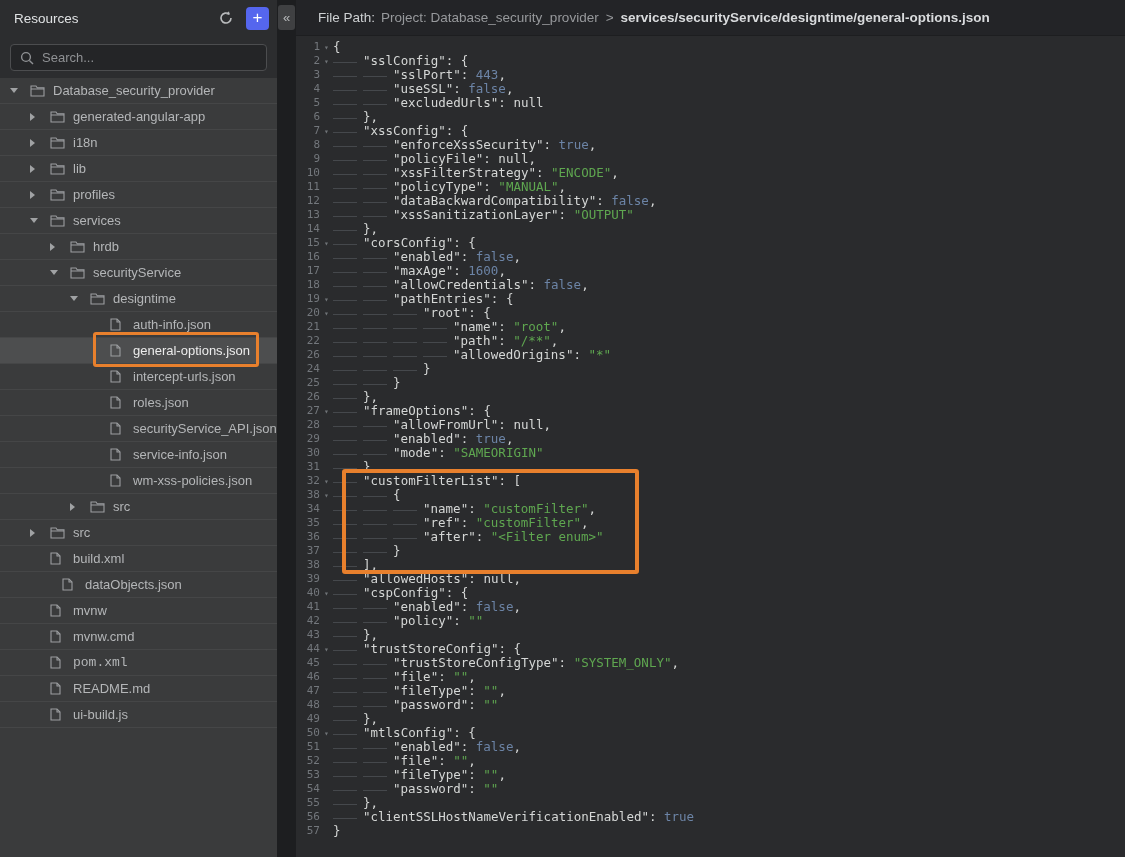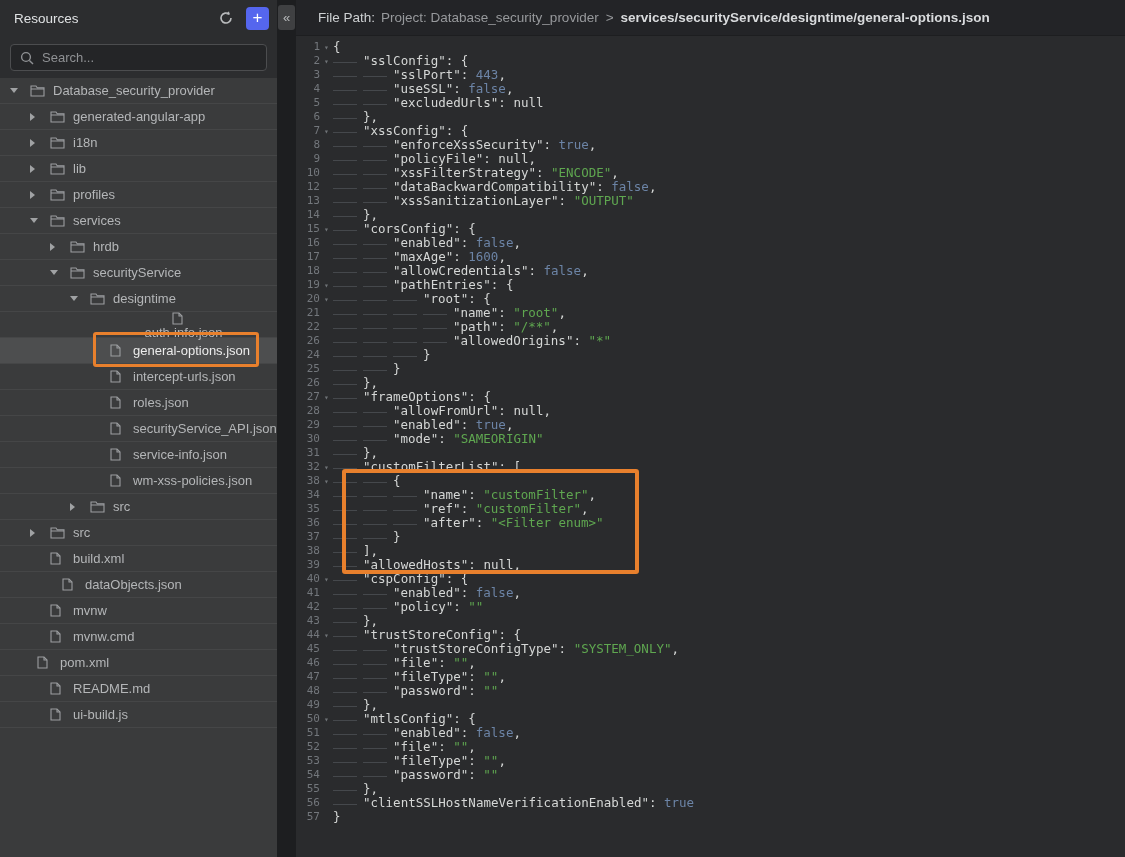--- a/index.html
+++ b/index.html
@@ -172,21 +172,21 @@
           <span class="slot">
             <span class="tri-exp"></span>
           </span>
           <span class="t-icon">
             <svg width="15" height="13" viewBox="0 0 15 13">
               <path d="M1 3.5 V2 h5 l1.2 1.7 H14 v8.3 H1 z M1 5 h13" fill="none" stroke="#9b9da0" stroke-width="1.1"></path>
             </svg>
           </span>
           <span class="t-label">designtime</span>
         </div>
-        <div class="trow" style="padding-left: 90px; flex-direction: column;">
+        <div class="trow" style="padding-left: 90px;">
           <span class="slot"></span>
           <span class="t-icon">
             <svg width="11" height="13" viewBox="0 0 11 13">
               <path d="M1 1 h6 l3 3 v8 H1 z" fill="none" stroke="#9b9da0" stroke-width="1.1"></path>
               <path d="M7 1 v3 h3" fill="none" stroke="#9b9da0" stroke-width="1.1"></path>
             </svg>
           </span>
           <span class="t-label">auth-info.json</span>
         </div>
         <div class="trow sel" style="padding-left: 90px;">
@@ -304,21 +304,21 @@
         <div class="trow" style="padding-left: 30px;">
           <span class="slot"></span>
           <span class="t-icon">
             <svg width="11" height="13" viewBox="0 0 11 13">
               <path d="M1 1 h6 l3 3 v8 H1 z" fill="none" stroke="#9b9da0" stroke-width="1.1"></path>
               <path d="M7 1 v3 h3" fill="none" stroke="#9b9da0" stroke-width="1.1"></path>
             </svg>
           </span>
           <span class="t-label">mvnw.cmd</span>
         </div>
-        <div class="trow" style="padding-left: 17px;">
+        <div class="trow" style="padding-left: 30px; font-family: Liberation Mono, monospace;">
           <span class="slot"></span>
           <span class="t-icon">
             <svg width="11" height="13" viewBox="0 0 11 13">
               <path d="M1 1 h6 l3 3 v8 H1 z" fill="none" stroke="#9b9da0" stroke-width="1.1"></path>
               <path d="M7 1 v3 h3" fill="none" stroke="#9b9da0" stroke-width="1.1"></path>
             </svg>
           </span>
           <span class="t-label">pom.xml</span>
         </div>
         <div class="trow" style="padding-left: 30px;">
@@ -361,20 +361,21 @@
         <div class="cl"><span class="ln">1</span><span class="fold">▾</span><span class="txt"><span class="tok-d">{</span></span></div>
         <div class="cl"><span class="ln">2</span><span class="fold">▾</span><span class="txt"><span class="tab"></span><span class="tok-d">"sslConfig": {</span></span></div>
         <div class="cl"><span class="ln">3</span><span class="fold"></span><span class="txt"><span class="tab"></span><span class="tab"></span><span class="tok-d">"sslPort": </span><span class="tok-n">443</span><span class="tok-d">,</span></span></div>
         <div class="cl"><span class="ln">4</span><span class="fold"></span><span class="txt"><span class="tab"></span><span class="tab"></span><span class="tok-d">"useSSL": </span><span class="tok-n">false</span><span class="tok-d">,</span></span></div>
         <div class="cl"><span class="ln">5</span><span class="fold"></span><span class="txt"><span class="tab"></span><span class="tab"></span><span class="tok-d">"excludedUrls": null</span></span></div>
         <div class="cl"><span class="ln">6</span><span class="fold"></span><span class="txt"><span class="tab"></span><span class="tok-d">},</span></span></div>
         <div class="cl"><span class="ln">7</span><span class="fold">▾</span><span class="txt"><span class="tab"></span><span class="tok-d">"xssConfig": {</span></span></div>
         <div class="cl"><span class="ln">8</span><span class="fold"></span><span class="txt"><span class="tab"></span><span class="tab"></span><span class="tok-d">"enforceXssSecurity": </span><span class="tok-n">true</span><span class="tok-d">,</span></span></div>
         <div class="cl"><span class="ln">9</span><span class="fold"></span><span class="txt"><span class="tab"></span><span class="tab"></span><span class="tok-d">"policyFile": null,</span></span></div>
         <div class="cl"><span class="ln">10</span><span class="fold"></span><span class="txt"><span class="tab"></span><span class="tab"></span><span class="tok-d">"xssFilterStrategy": </span><span class="tok-s">"ENCODE"</span><span class="tok-d">,</span></span></div>
+        <div class="cl"><span class="ln">11</span><span class="fold"></span><span class="txt"><span class="tab"></span><span class="tab"></span><span class="tok-d">"policyType": </span><span class="tok-s">"MANUAL"</span><span class="tok-d">,</span></span></div>
         <div class="cl"><span class="ln">12</span><span class="fold"></span><span class="txt"><span class="tab"></span><span class="tab"></span><span class="tok-d">"dataBackwardCompatibility": </span><span class="tok-n">false</span><span class="tok-d">,</span></span></div>
         <div class="cl"><span class="ln">13</span><span class="fold"></span><span class="txt"><span class="tab"></span><span class="tab"></span><span class="tok-d">"xssSanitizationLayer": </span><span class="tok-s">"OUTPUT"</span></span></div>
         <div class="cl"><span class="ln">14</span><span class="fold"></span><span class="txt"><span class="tab"></span><span class="tok-d">},</span></span></div>
         <div class="cl"><span class="ln">15</span><span class="fold">▾</span><span class="txt"><span class="tab"></span><span class="tok-d">"corsConfig": {</span></span></div>
         <div class="cl"><span class="ln">16</span><span class="fold"></span><span class="txt"><span class="tab"></span><span class="tab"></span><span class="tok-d">"enabled": </span><span class="tok-n">false</span><span class="tok-d">,</span></span></div>
         <div class="cl"><span class="ln">17</span><span class="fold"></span><span class="txt"><span class="tab"></span><span class="tab"></span><span class="tok-d">"maxAge": </span><span class="tok-n">1600</span><span class="tok-d">,</span></span></div>
         <div class="cl"><span class="ln">18</span><span class="fold"></span><span class="txt"><span class="tab"></span><span class="tab"></span><span class="tok-d">"allowCredentials": </span><span class="tok-n">false</span><span class="tok-d">,</span></span></div>
         <div class="cl"><span class="ln">19</span><span class="fold">▾</span><span class="txt"><span class="tab"></span><span class="tab"></span><span class="tok-d">"pathEntries": {</span></span></div>
         <div class="cl"><span class="ln">20</span><span class="fold">▾</span><span class="txt"><span class="tab"></span><span class="tab"></span><span class="tab"></span><span class="tok-d">"root": {</span></span></div>
         <div class="cl"><span class="ln">21</span><span class="fold"></span><span class="txt"><span class="tab"></span><span class="tab"></span><span class="tab"></span><span class="tab"></span><span class="tok-d">"name": </span><span class="tok-s">"root"</span><span class="tok-d">,</span></span></div>

